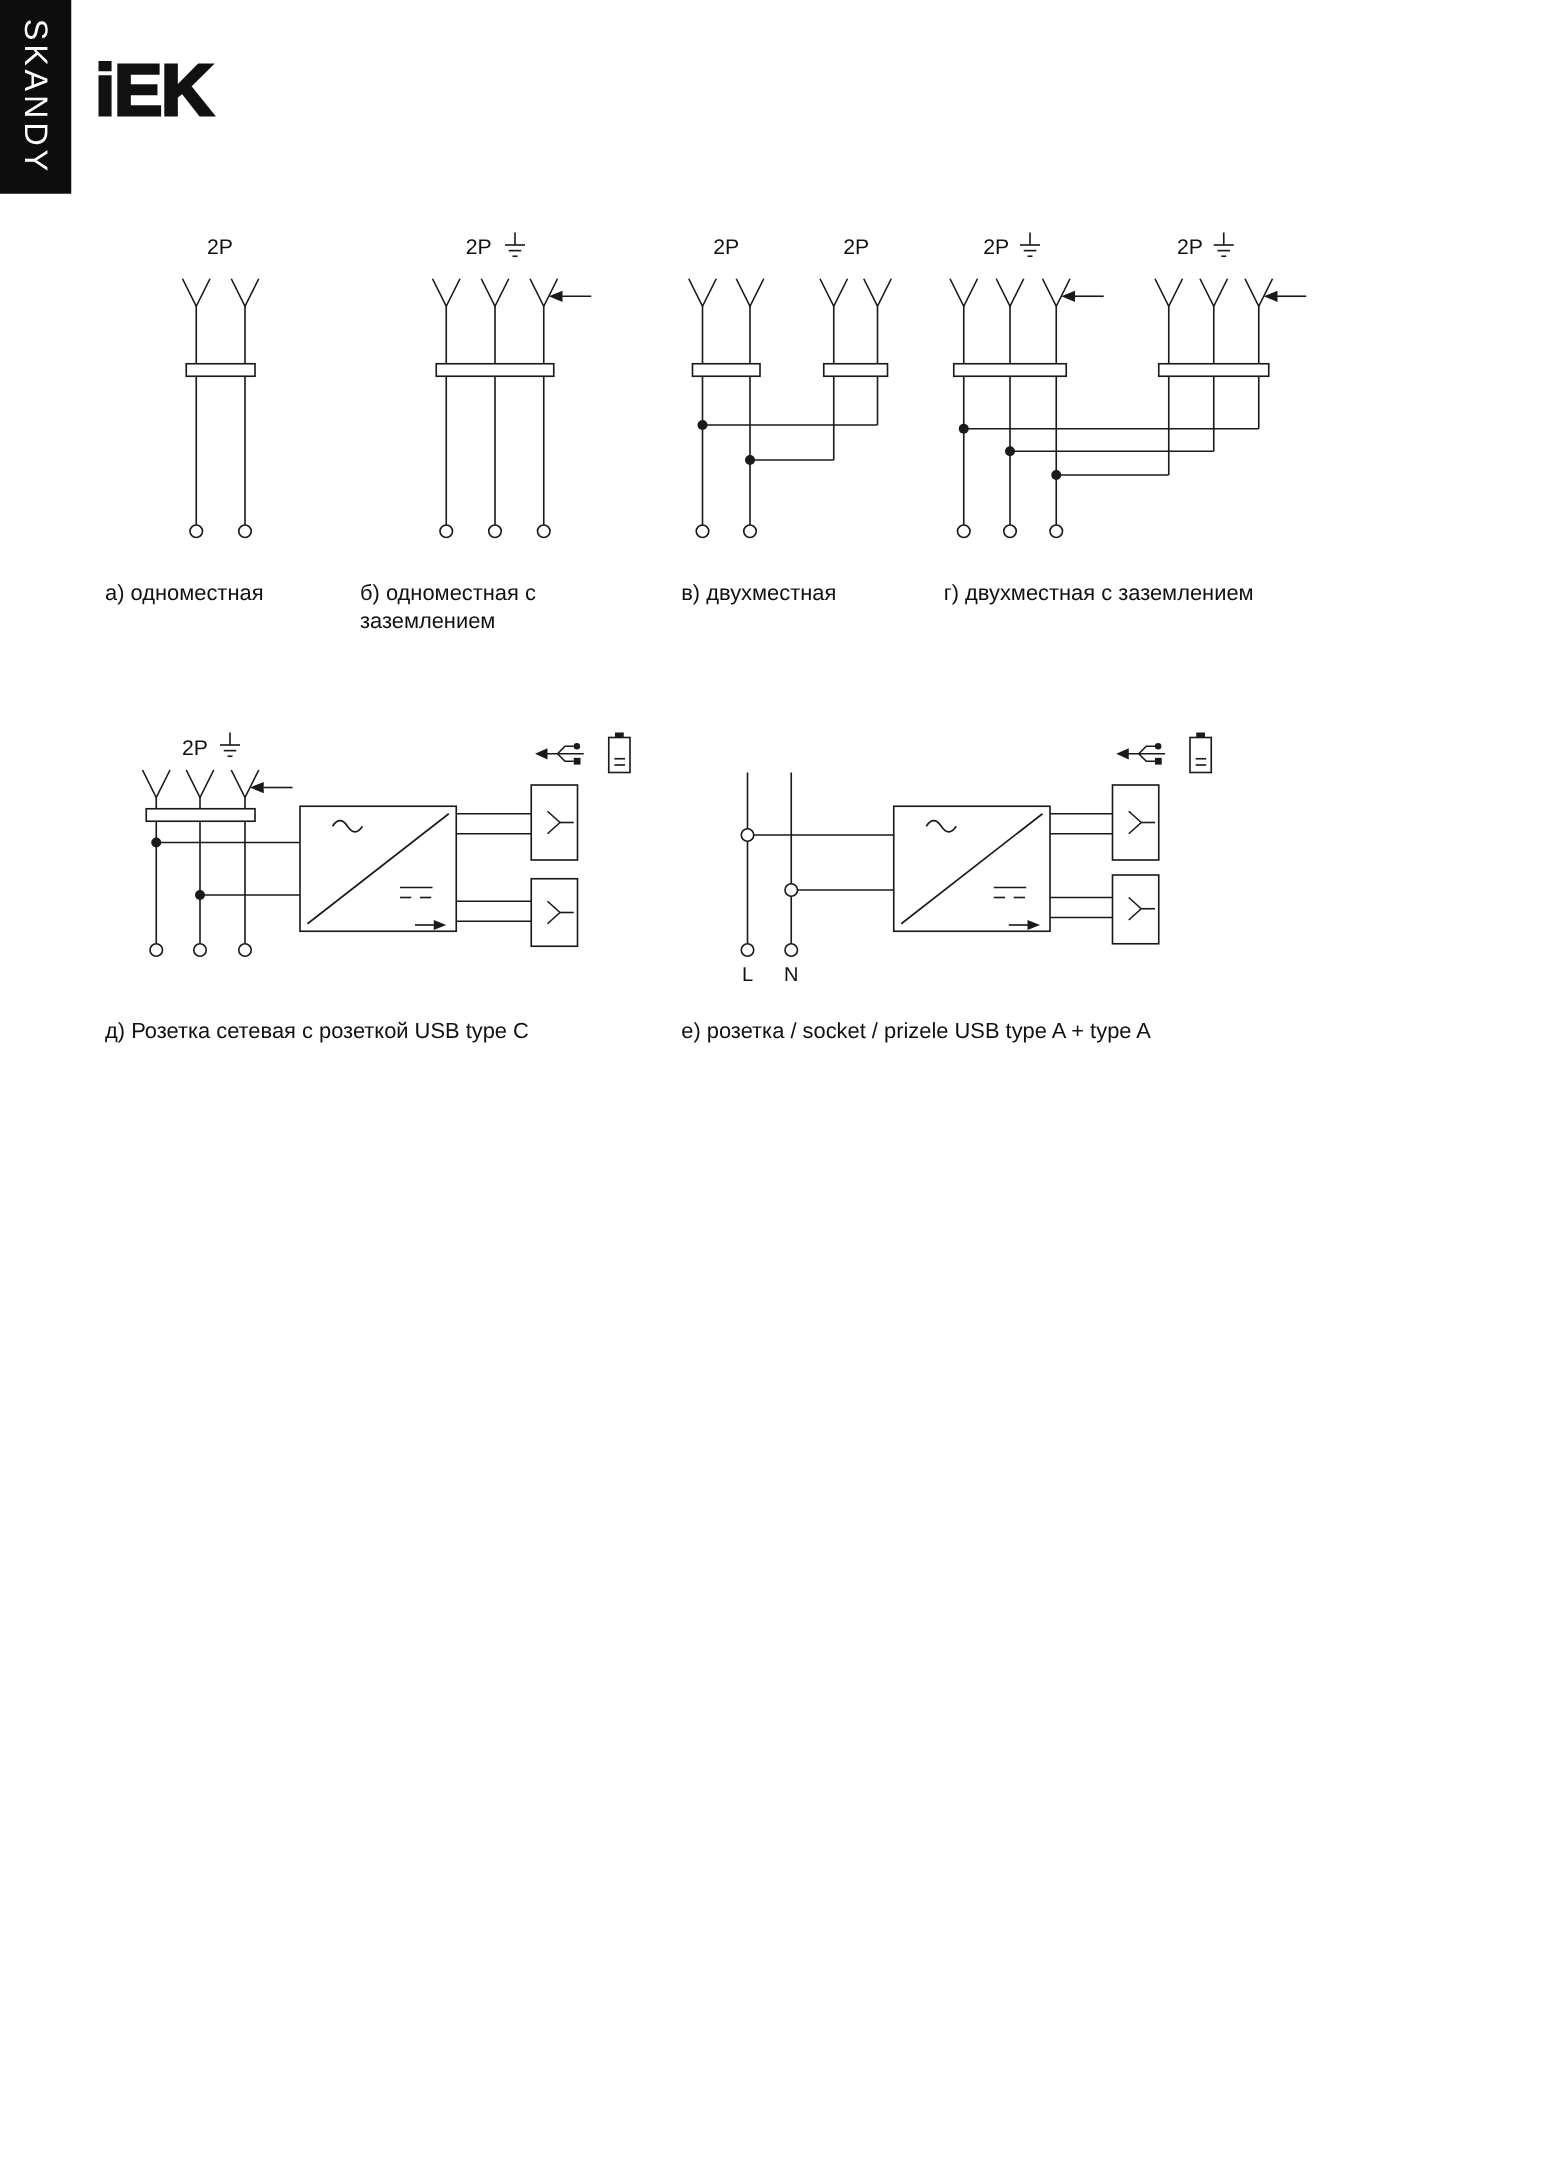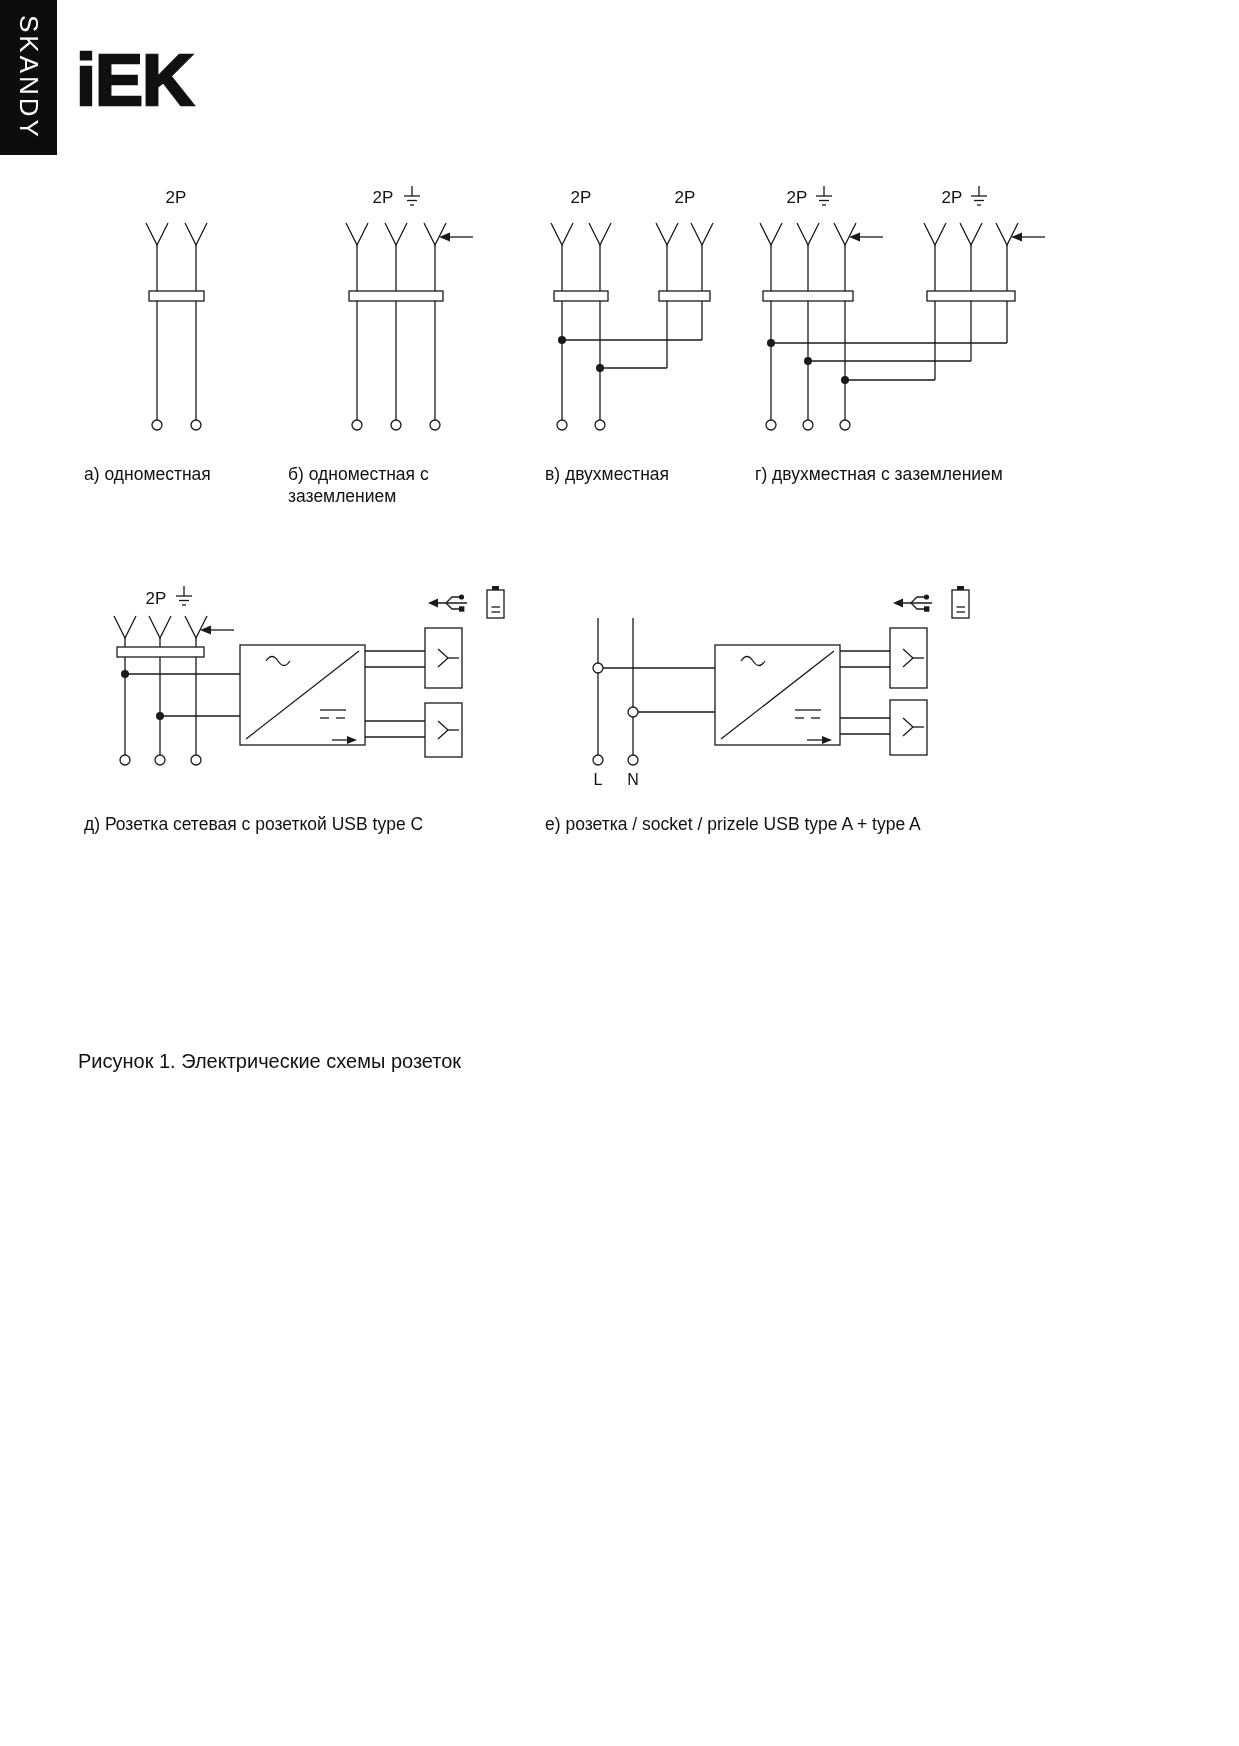--- a/index.html
+++ b/index.html
@@ -14,21 +14,21 @@
   .side-tab{
     position:absolute;left:0;top:0;width:57px;height:155px;
     background:#0d0d0d;display:flex;align-items:center;justify-content:center;
   }
   .side-tab-text{
     color:#ffffff;font-size:26px;letter-spacing:3px;
     writing-mode:vertical-rl;font-weight:400;
   }
   .logo{
     position:absolute;left:76px;top:44px;
-    font-size:72px;font-weight:700;color:#111;
+    font-size:58px;font-weight:700;color:#111;
     -webkit-text-stroke:2.5px #111;
     letter-spacing:-1px;line-height:1;
   }
   .figure-caption{
     position:absolute;left:78px;top:1050px;
     font-size:20px;color:#111;
   }
   svg.diag{position:absolute;overflow:visible;}
   svg text{font-family:"Liberation Sans", sans-serif;fill:#111;}
   .lbl{font-size:17px;}
@@ -347,15 +347,14 @@
     </g>
     <g>
       <rect class="ln" x="952" y="590" width="17" height="28"></rect>
       <rect class="fil" x="957" y="586" width="7" height="4"></rect>
       <line class="ln" x1="956.5" y1="607" x2="965" y2="607"></line>
       <line class="ln" x1="956.5" y1="612" x2="965" y2="612"></line>
     </g>
     <text class="cap" x="545" y="830">е) розетка / socket / prizele USB type A + type A</text>
   </svg>
 
-  <div class="figure-caption">Рисунок 1. Электрические схемы розеток</div>
 
 </div>
 
 </body></html>

